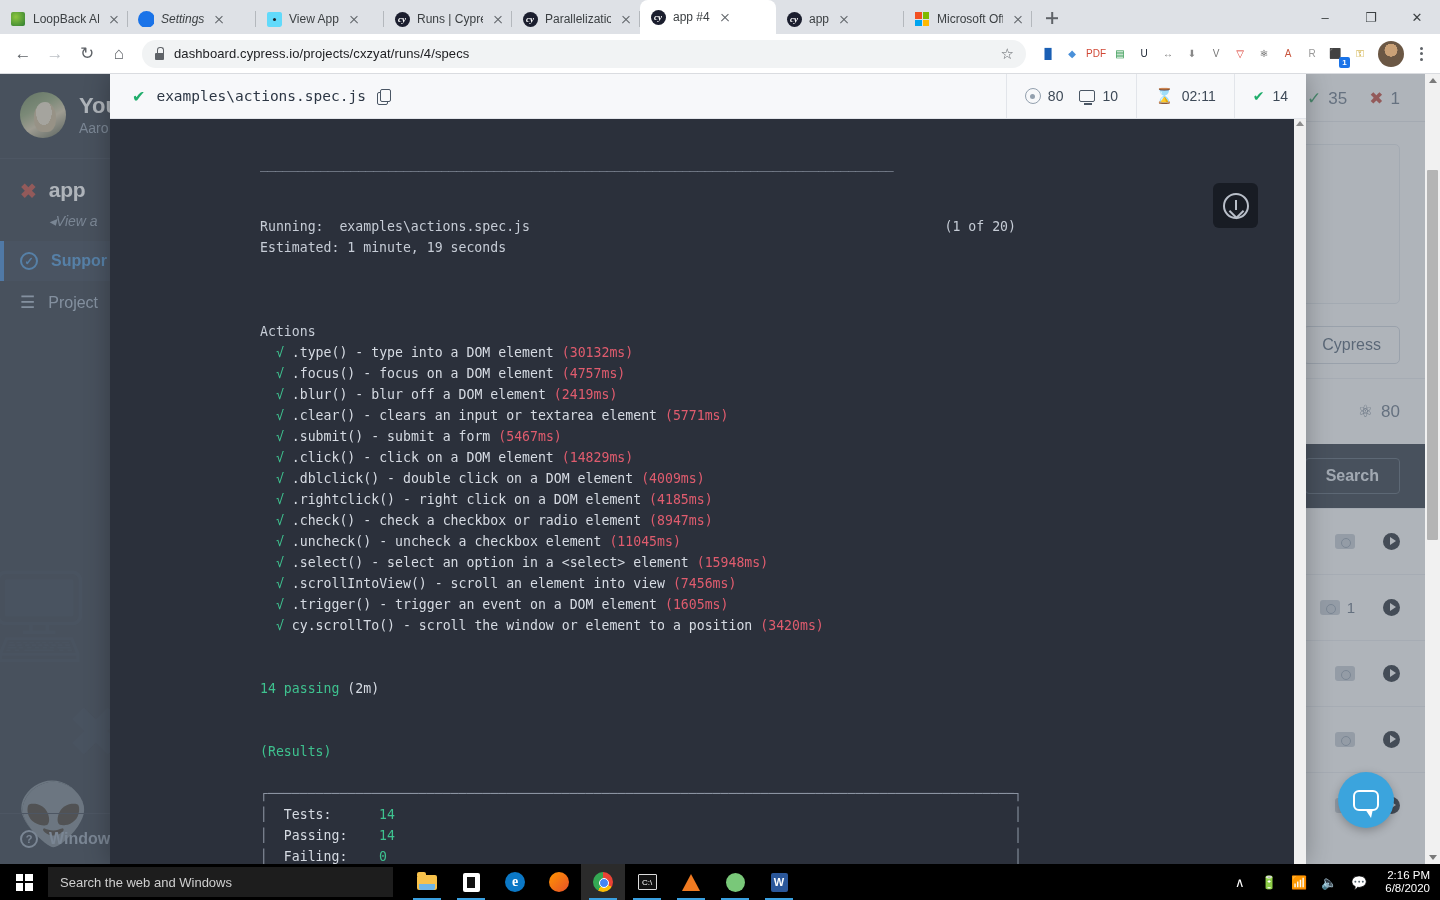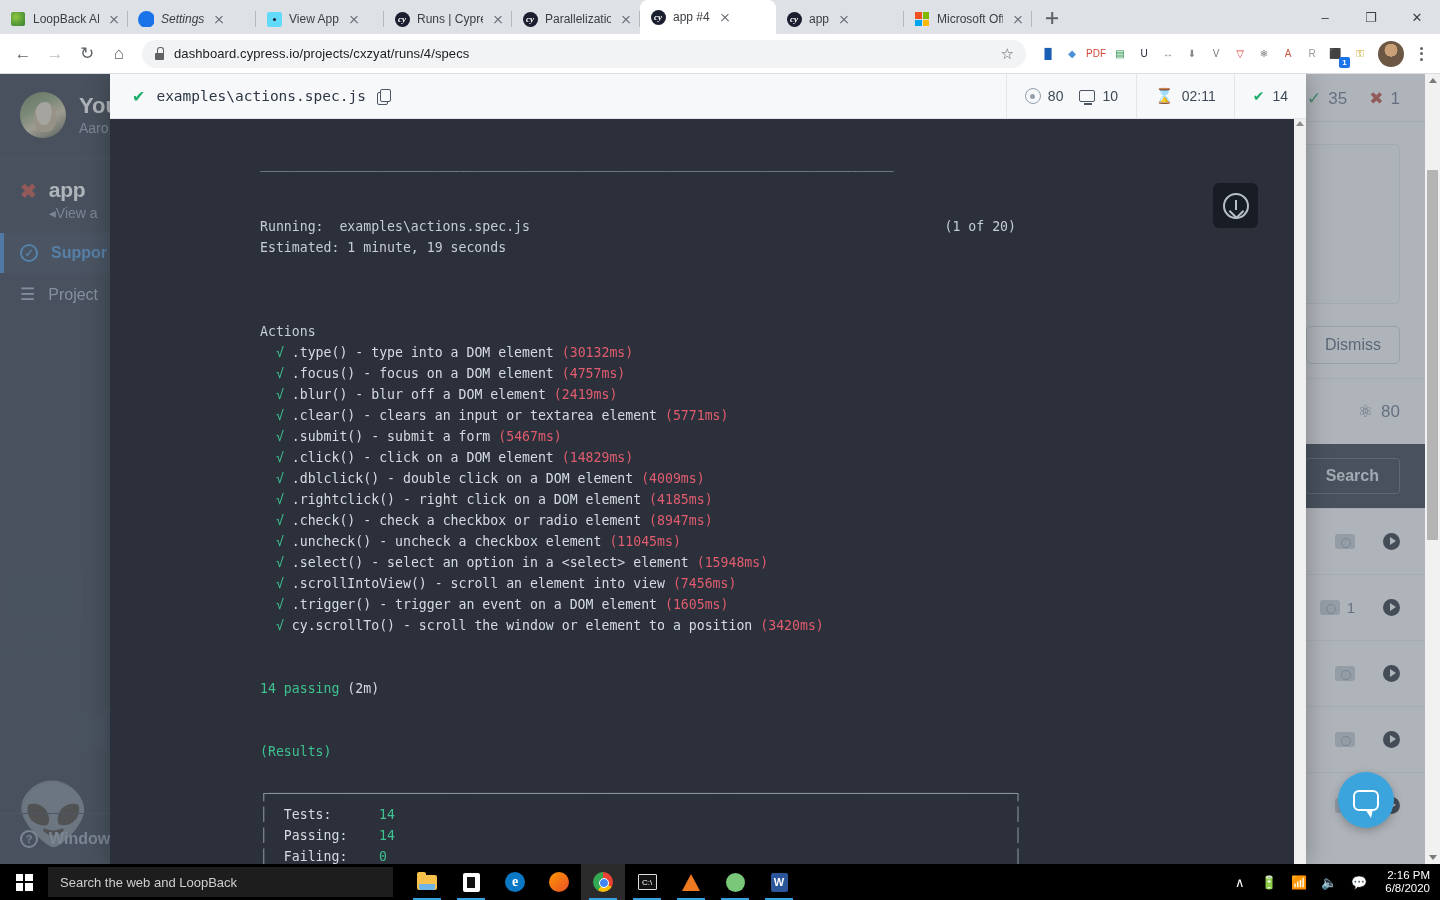--- a/index.html
+++ b/index.html
@@ -158,21 +158,21 @@
   .sb-avatar::after{
     content:""; position:absolute; left:14px; top:10px; width:22px; height:30px;
     background: radial-gradient(ellipse at 45% 35%, #e8dcc0 0 45%, #c9b48c 46% 100%);
     border-radius: 50% 50% 40% 40%;
   }
   .sb-user-name { font-size: 22px; font-weight: bold; color:#fff; line-height:1.1; }
   .sb-user-sub { font-size: 14px; color:#8b99ab; margin-top:2px; }
   .sb-project { padding: 20px 16px 12px 20px; display:flex; gap:12px; align-items:flex-start; }
   .sb-x { color:#c0392b; font-size:20px; font-weight:bold; line-height:1; margin-top:2px;}
   .sb-proj-name { font-size:21px; font-weight:bold; color:#fff; letter-spacing:-.3px; line-height:1;}
-  .sb-proj-link { font-size:14px; color:#8b99ab; margin-top:5px; }
+  .sb-proj-link { font-size:14px; color:#8b99ab; margin-top:13px;font-style:italic; }
   .sb-nav-item { display:flex; align-items:center; gap:13px; padding: 11px 20px; font-size:16px; color:#9fb0c4; position:relative; }
   .sb-nav-item.active { background:#202c3c; color:#3b8dd6; font-weight:bold; }
   .sb-nav-item.active::before { content:""; position:absolute; left:0; top:0; bottom:0; width:4px; background:#2d7dd2; }
   .sb-support { position:absolute; bottom:0; left:0; right:0; padding: 16px 20px; border-top:1px solid #26303f;
     display:flex; align-items:center; gap:11px; font-size:16px; color:#8b99ab; font-weight:bold;}
   .circ-ico { width:18px; height:18px; border:2px solid currentColor; border-radius:50%; display:flex; align-items:center; justify-content:center; font-size:11px; flex:0 0 18px;}
 
   .page-main { position:absolute; left:214px; top:0; right:0; bottom:0; background:#fff; }
   .run-header { display:flex; justify-content:flex-end; align-items:center; gap:22px; padding: 14px 40px 12px 40px;
      font-size:17px; color:#5c6b7e; border-bottom:1px solid #e6e9ee; }
@@ -360,21 +360,21 @@
           <span class="ok">✓</span>
           <span>35</span>
         </span>
         <span class="stat">
           <span class="bad">✖</span>
           <span>1</span>
         </span>
       </div>
       <div class="big-card"></div>
       <div class="machines-row">
-        <div class="machines-btn">Dismiss</div>
+        <div class="machines-btn">Cypress</div>
       </div>
       <div class="mini-row" style="margin-top:14px;">
         <span></span>
         <span class="browser-badge">
           <span>⚛</span>
           <span>80</span>
         </span>
       </div>
       <div class="dismiss-strip">
         <div class="dismiss-btn">Search</div>
@@ -580,21 +580,21 @@
   <div class="taskbar">
     <div class="start-btn">
       <span class="win-logo">
           <i></i>
           <i></i>
           <i></i>
           <i></i>
         </span>
     </div>
     <div class="tb-search">
-      <span>Search the web and LoopBack</span>
+      <span>Search the web and Windows</span>
     </div>
     <div class="tb-apps">
       <div class="tb-app">
           <span class="folder-ico"></span>
           <span class="underline"></span>
         </div>
       <div class="tb-app">
           <span class="store-ico"></span>
           <span class="underline"></span>
         </div>

